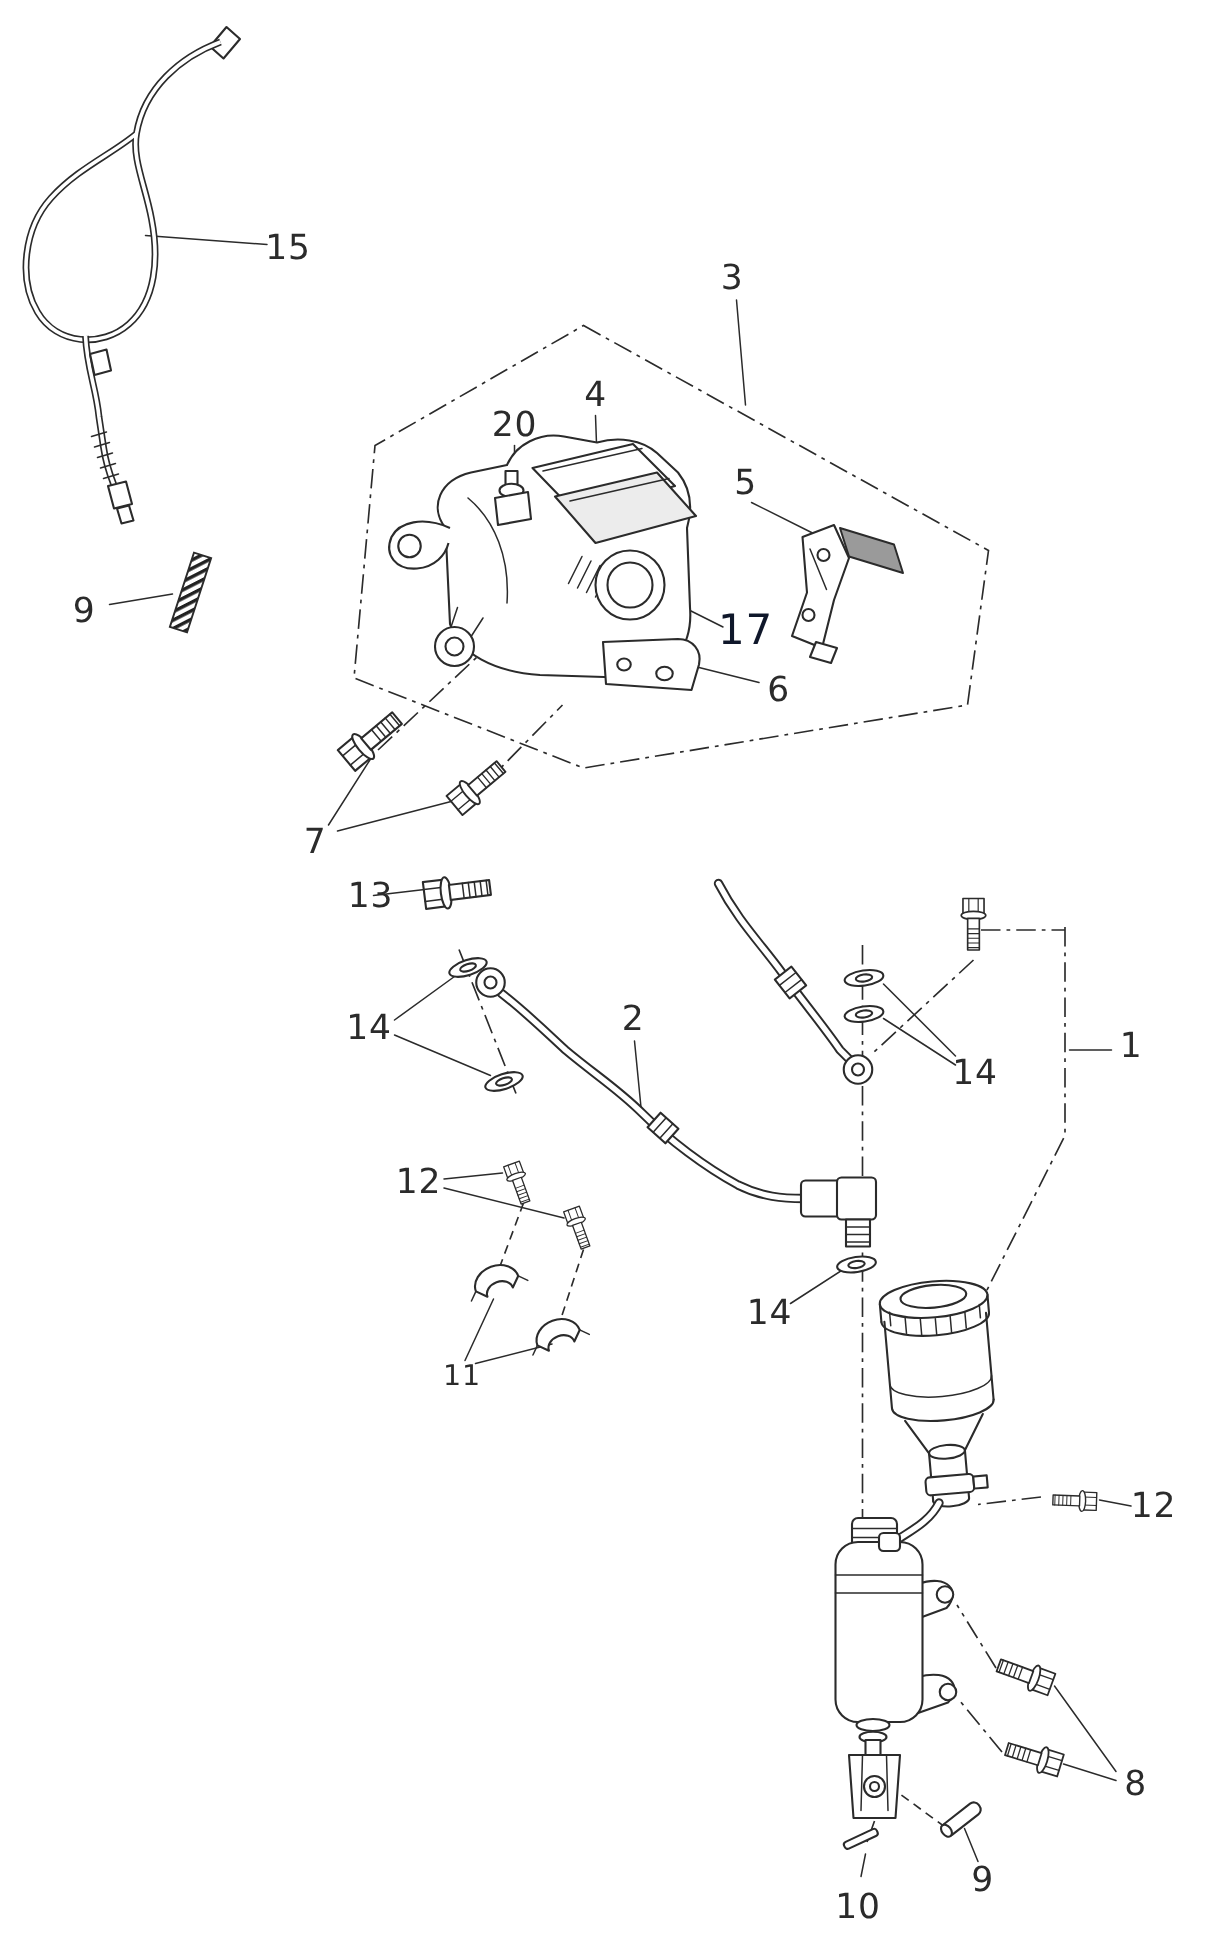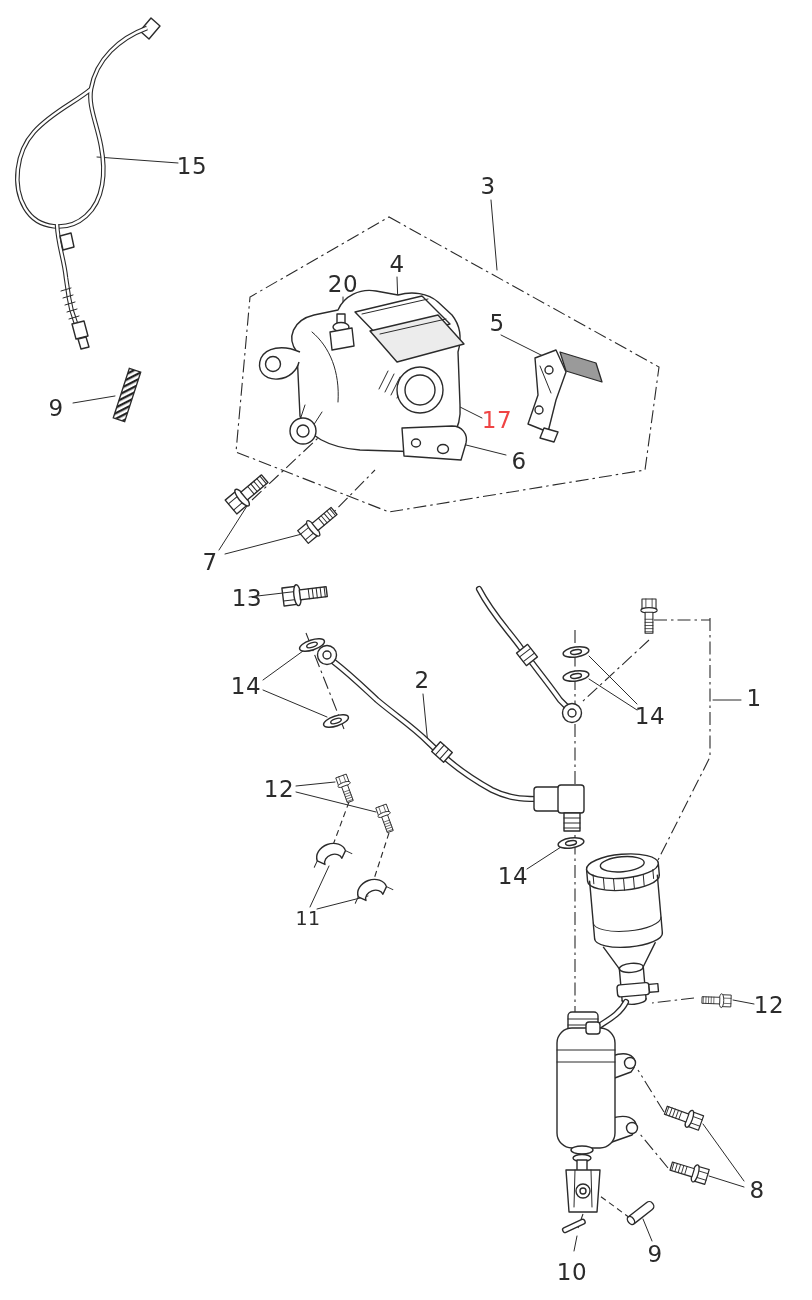--- a/index.html
+++ b/index.html
@@ -312,21 +312,21 @@
   </g>
 </svg>
 
 <div class="callout-layer">
       <div class="callout" style="left: 192px; top: 166px; font-size: 23px; color: rgb(43, 43, 43);">15</div>
       <div class="callout" style="left: 56px; top: 408px; font-size: 23px; color: rgb(43, 43, 43);">9</div>
       <div class="callout" style="left: 488px; top: 186px; font-size: 23px; color: rgb(43, 43, 43);">3</div>
       <div class="callout" style="left: 397px; top: 264px; font-size: 23px; color: rgb(43, 43, 43);">4</div>
       <div class="callout" style="left: 343px; top: 284px; font-size: 23px; color: rgb(43, 43, 43);">20</div>
       <div class="callout" style="left: 497px; top: 323px; font-size: 23px; color: rgb(43, 43, 43);">5</div>
-      <div class="callout" style="left: 497px; top: 420px; font-size: 23px; color: #ef4444;">17</div>
+      <div class="callout" style="left: 497px; top: 420px; font-size: 28px; color: #0f172a;">17</div>
       <div class="callout" style="left: 519px; top: 461px; font-size: 23px; color: rgb(43, 43, 43);">6</div>
       <div class="callout" style="left: 210px; top: 562px; font-size: 23px; color: rgb(43, 43, 43);">7</div>
       <div class="callout" style="left: 231px; top: 598px; font-size: 23px; color: rgb(43, 43, 43); margin-left: 16px;">13</div>
       <div class="callout" style="left: 246px; top: 686px; font-size: 23px; color: rgb(43, 43, 43);">14</div>
       <div class="callout" style="left: 422px; top: 680px; font-size: 23px; color: rgb(43, 43, 43);">2</div>
       <div class="callout" style="left: 650px; top: 716px; font-size: 23px; color: rgb(43, 43, 43);">14</div>
       <div class="callout" style="left: 754px; top: 698px; font-size: 23px; color: rgb(43, 43, 43);">1</div>
       <div class="callout" style="left: 279px; top: 789px; font-size: 23px; color: rgb(43, 43, 43);">12</div>
       <div class="callout" style="left: 513px; top: 876px; font-size: 23px; color: rgb(43, 43, 43);">14</div>
       <div class="callout" style="left: 308px; top: 918px; font-size: 19px; color: rgb(43, 43, 43);">11</div>

